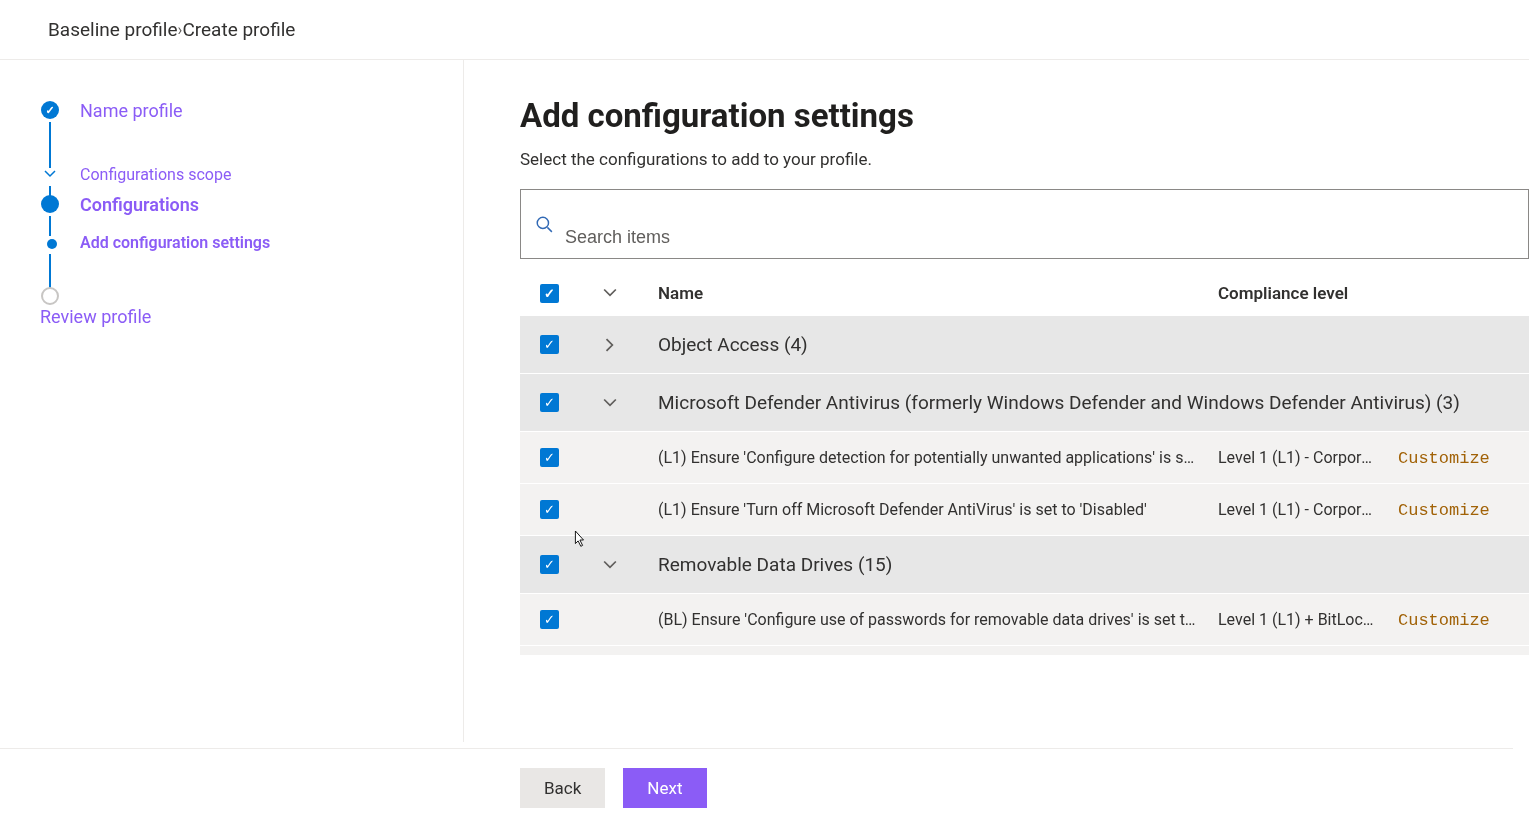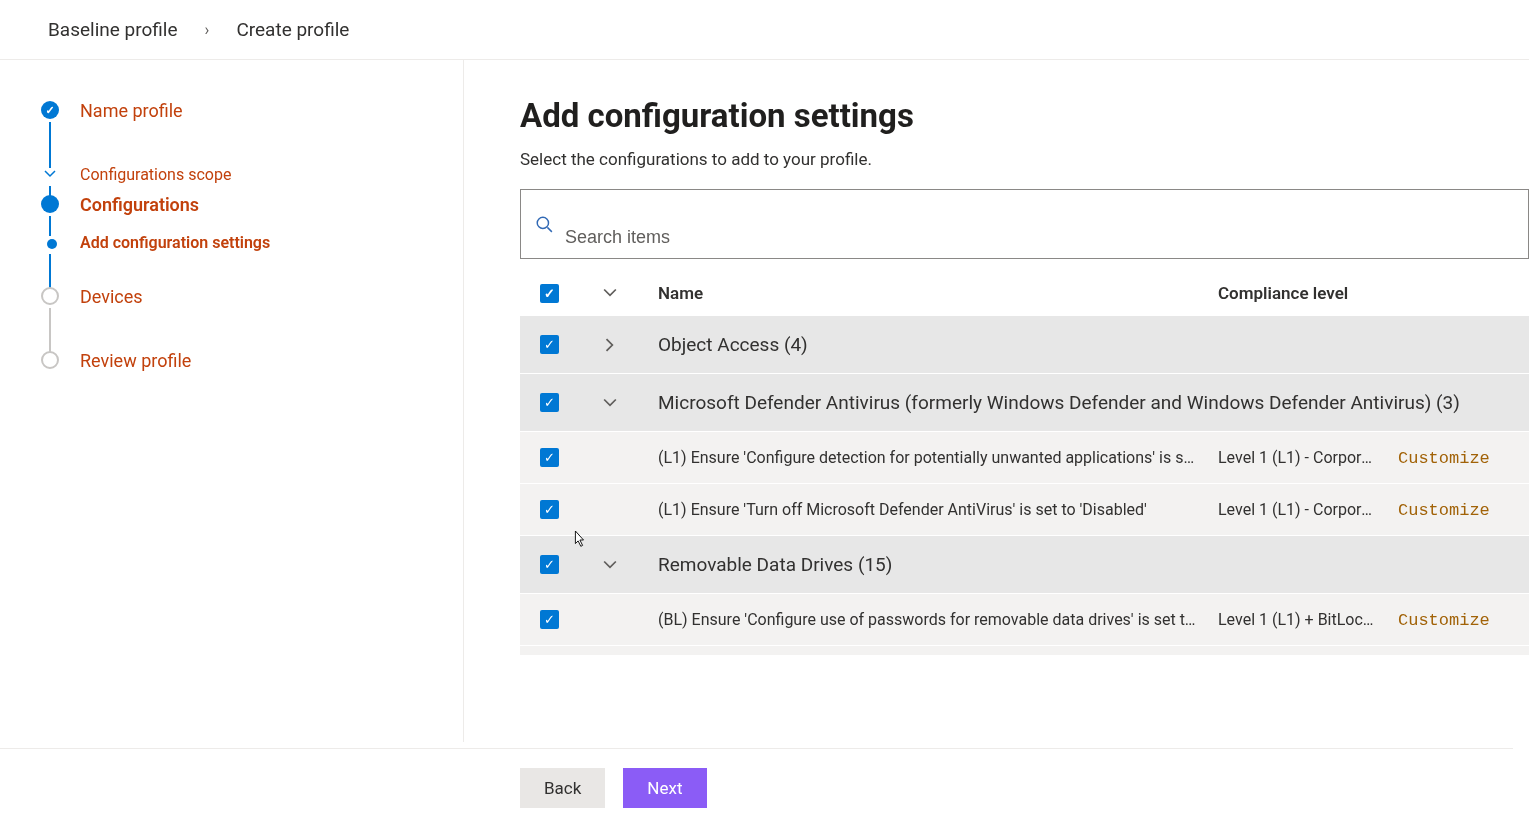--- a/index.html
+++ b/index.html
@@ -15,21 +15,21 @@
     width: 1529px;
     height: 826px;
     position: relative;
     overflow: hidden;
   }
 
   
   .breadcrumb {
     display: flex;
     align-items: center;
-    gap: 27px;
+    gap: 0;
     padding: 18px 48px 18px 48px;
     font-size: 19px;
     border-bottom: 1px solid #edebe9;
   }
   .breadcrumb .crumb { color: #323130; }
   .breadcrumb .sep { color: #605e5c; font-size: 16px; }
 
   
   .body-split {
     display: flex;
@@ -48,21 +48,21 @@
   }
 
   
   .stepper { list-style: none; margin: 0; padding: 0; }
   .step {
     display: flex;
     align-items: flex-start;
     position: relative;
     padding-bottom: 42px;
   }
-  .step:last-child { padding-bottom: 0; }
+  .step:last-child { padding-bottom: 0; flex-direction: column; }
   .step::after {
     content: "";
     position: absolute;
     left: 9px;
     top: 22px;
     bottom: -4px;
     width: 2px;
     background: #0078d4;
   }
   .step.future::after { background: #c8c6c4; }
@@ -85,21 +85,21 @@
   .step-circle-empty {
     width: 18px; height: 18px; border-radius: 50%; border: 2px solid #c8c6c4; background:#fff;
   }
   .step-dot {
     width: 10px; height: 10px; border-radius: 50%; background: #0078d4; margin-left: 4px; margin-top:4px;
   }
   .step-sub-chevron {
     width: 18px; height: 18px; display:flex;align-items:center;justify-content:center;color:#0078d4;font-size:13px;
   }
 
-  .step-label { font-size: 18px; color: #c2410c; line-height: 22px; }
+  .step-label { font-size: 18px; color: #8b5cf6; line-height: 22px; }
   .step-label.bold { font-weight: 600; }
 
   
   h1.main-title {
     font-size: 33px;
     font-weight: 700;
     margin: 0 0 14px 0;
     color: #201f1e;
   }
   .subtitle {
@@ -246,26 +246,20 @@
           <div class="step-label bold">Configurations</div>
         </li>
 
         <li class="step" style="padding-bottom:32px;">
           <div class="step-marker">
               <div class="step-dot"></div>
             </div>
           <div class="step-label bold" style="font-size:16px;">Add configuration settings</div>
         </li>
 
-        <li class="step future">
-          <div class="step-marker">
-              <div class="step-circle-empty"></div>
-            </div>
-          <div class="step-label">Devices</div>
-        </li>
 
         <li class="step future">
           <div class="step-marker">
               <div class="step-circle-empty"></div>
             </div>
           <div class="step-label">Review profile</div>
         </li>
       </ul>
     </div>
 

